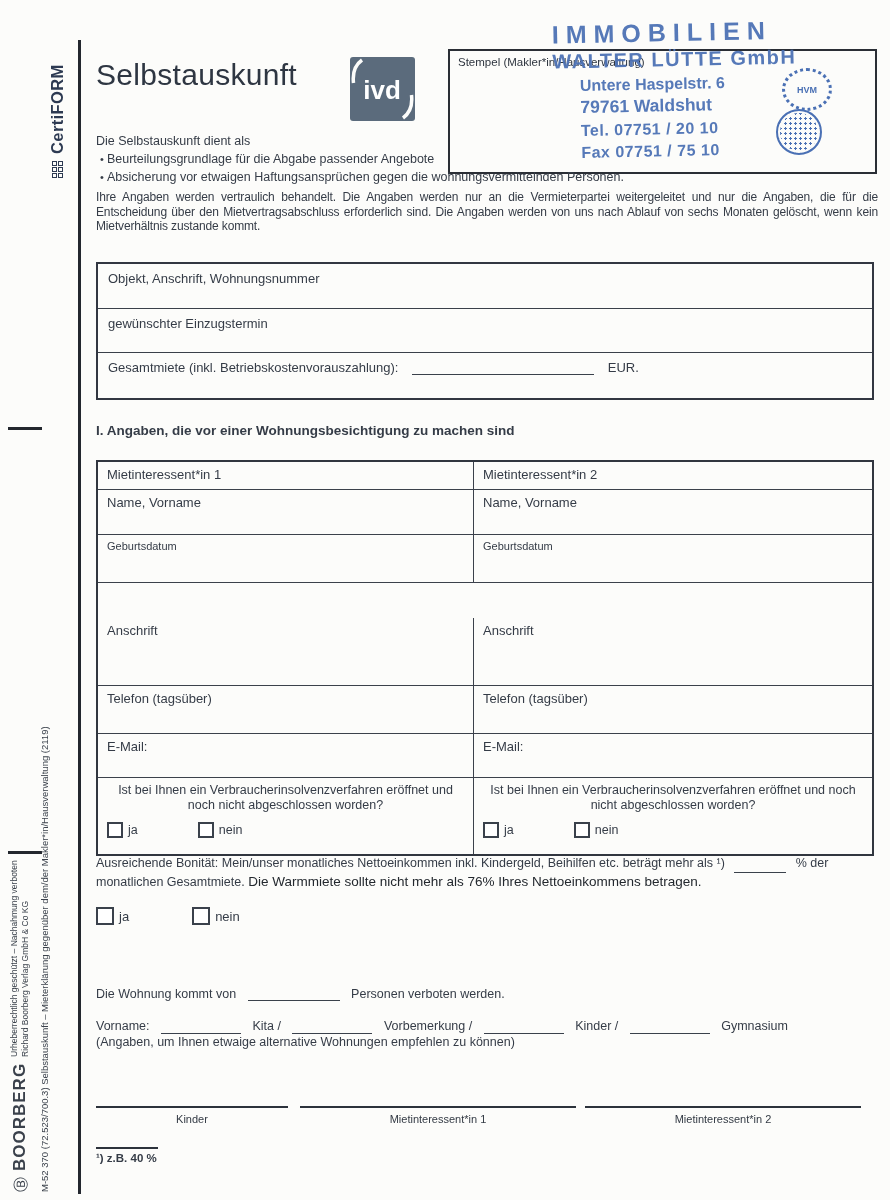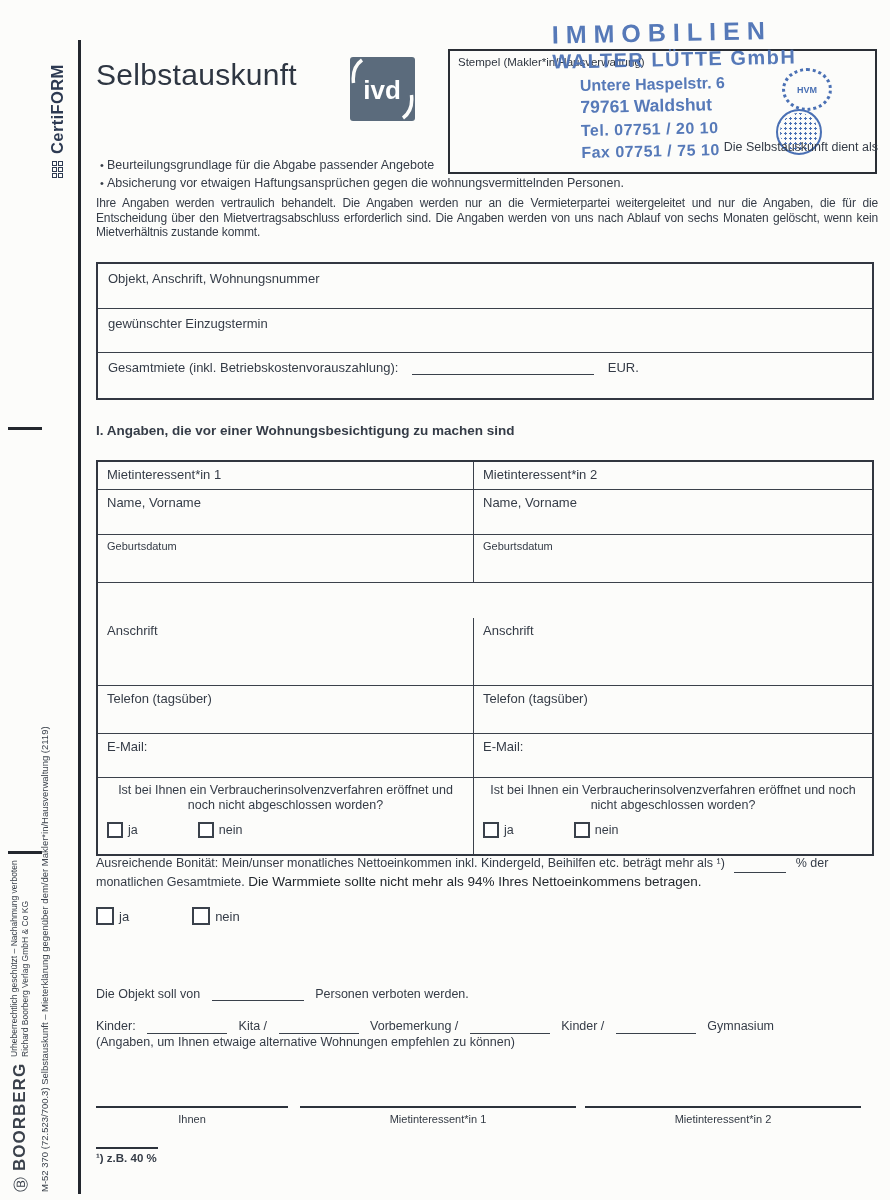--- a/index.html
+++ b/index.html
@@ -32,21 +32,21 @@
   .st5{font-size:16px;font-weight:600;margin:4px 0 0 27px;letter-spacing:.5px;}
   .seal1{left:782px;top:68px;width:44px;height:37px;border-radius:50%;border:3px dotted #4a70b4;
          display:flex;align-items:center;justify-content:center;font-size:9px;font-weight:bold;color:#4a70b4;}
   .seal2{left:776px;top:109px;width:42px;height:42px;border-radius:50%;border:2px solid #4a70b4;
          background-image:radial-gradient(#4a70b4 1px,transparent 1.4px);background-size:5px 5px;
          box-shadow:inset 0 0 0 2px #fcfcfa;}
 
   
   .vorb{left:96px;top:132px;width:782px;}
   .vorb-h{font-size:14px;font-weight:bold;}
-  .vorb-intro{font-size:12.5px;margin-top:8px;text-align:right;}
+  .vorb-intro{font-size:12.5px;margin-top:2px;}
   .bullet{font-size:12.5px;margin-top:4px;padding-left:16px;text-indent:-12px;}
   .bullet::before{content:"• ";font-size:11px;}
   .vorb-p{font-size:12px;margin-top:6px;text-align:justify;line-height:14.5px;letter-spacing:-.15px;}
 
   
   .obox{left:96px;top:262px;width:774px;height:134px;border:2.5px solid #323741;background:transparent;}
   .obox-row{height:44px;padding:7px 0 0 10px;box-sizing:border-box;font-size:13px;}
   .obox-row + .obox-row{border-top:1.8px solid #3a4049;}
 
   .blank{display:inline-block;border-bottom:1.6px solid #3a414b;height:13px;vertical-align:bottom;}
@@ -200,52 +200,52 @@
         <span class="cb cb-gap"></span>
         <span class="cb-lab">nein</span>
       </div>
     </div>
   </div>
 
   <div class="abs bonitaet">
     <span>Ausreichende Bonität: Mein/unser monatliches Nettoeinkommen inkl. Kindergeld, Beihilfen etc. beträgt mehr als ¹)</span>
     <span class="blank" style="width:52px;margin:0 6px;"></span>
     <span>% der monatlichen Gesamtmiete.</span>
-    <span class="clean">Die Warmmiete sollte nicht mehr als 94% Ihres Nettoeinkommens betragen.</span>
+    <span class="clean">Die Warmmiete sollte nicht mehr als 76% Ihres Nettoeinkommens betragen.</span>
   </div>
   <div class="abs bon-cbs">
     <span class="cb"></span>
     <span class="cb-lab">ja</span>
     <span class="cb bon-gap"></span>
     <span class="cb-lab">nein</span>
   </div>
 
   <div class="abs occupants">
-    <span>Die Objekt soll von</span>
+    <span>Die Wohnung kommt von</span>
     <span class="blank" style="width:92px;margin:0 8px;"></span>
     <span>Personen verboten werden.</span>
   </div>
 
   <div class="abs kinder">
     <div>
-      <span>Kinder:</span>
+      <span>Vorname:</span>
       <span class="blank" style="width:80px;margin:0 8px;"></span>
       <span>Kita /</span>
       <span class="blank" style="width:80px;margin:0 8px;"></span>
       <span>Vorbemerkung /</span>
       <span class="blank" style="width:80px;margin:0 8px;"></span>
       <span>Kinder /</span>
       <span class="blank" style="width:80px;margin:0 8px;"></span>
       <span>Gymnasium</span>
     </div>
     <div>(Angaben, um Ihnen etwaige alternative Wohnungen empfehlen zu können)</div>
   </div>
 
   <div class="abs sig sig-date">
-    <span>Ihnen</span>
+    <span>Kinder</span>
   </div>
   <div class="abs sig sig-p1">
     <span>Mietinteressent*in 1</span>
   </div>
   <div class="abs sig sig-p2">
     <span>Mietinteressent*in 2</span>
   </div>
 
   <div class="abs fn-line"></div>
   <div class="abs fn-text">¹) z.B. 40 %</div>

